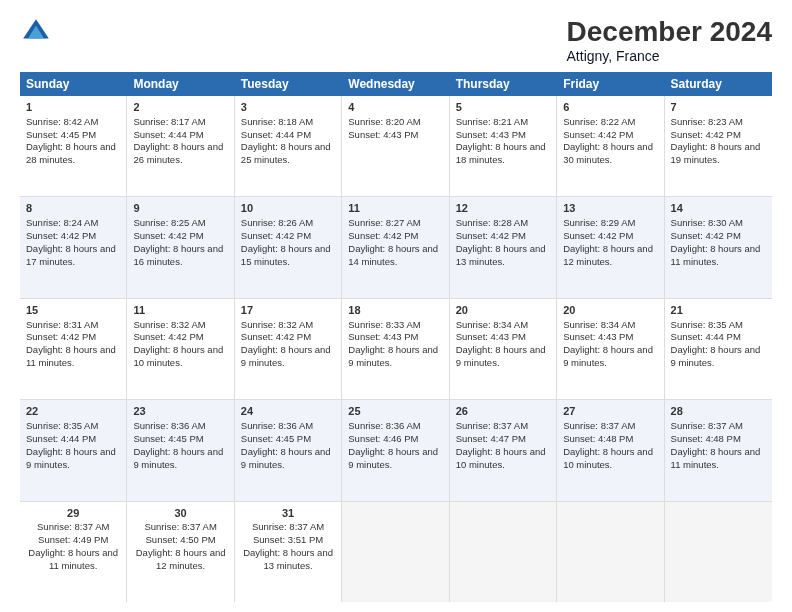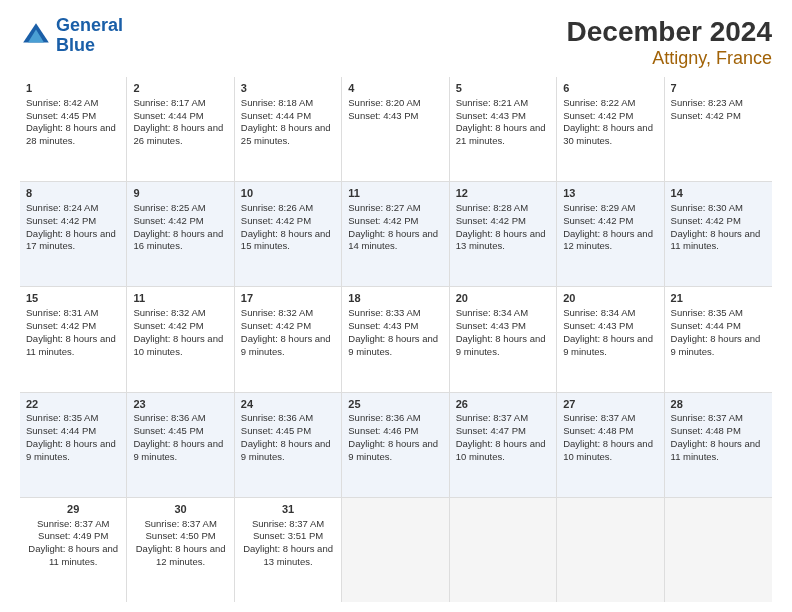--- a/index.html
+++ b/index.html
@@ -35,30 +35,30 @@
       line-height: 1.1;
     }
     .logo-text span {
       color: #1a5fa8;
     }
     .logo-icon {
       width: 32px;
       height: 32px;
     }
     .title-block {
-      text-align: right;
+      text-align: left;
     }
     .main-title {
       font-size: 28px;
       font-weight: bold;
       color: #333;
     }
     .subtitle {
-      font-size: 18px;
-      color: #a16207;
+      font-size: 14px;
+      color: #0f172a;
     }
     .calendar {
       flex: 1;
       display: flex;
       flex-direction: column;
     }
     .cal-header {
       display: grid;
       grid-template-columns: repeat(7, 1fr);
       background: #2b6cb0;
@@ -113,42 +113,48 @@
 </head>
 <body>
 
 <div class="page">
   <div class="header">
     <div class="logo">
       <svg class="logo-icon" viewBox="0 0 40 40">
         <polygon points="20,4 36,28 4,28" fill="#1a5fa8"></polygon>
         <polygon points="20,12 30,28 10,28" fill="#4a9fd4"></polygon>
       </svg>
-      <div class="logo-text">
-        <div><span>General</span></div>
-        <div style="color:#1a5fa8;">Blue</div>
-      </div>
     </div>
     <div class="title-block">
       <div class="main-title">December 2024</div>
       <div class="subtitle">Attigny, France</div>
     </div>
   </div>
 
   <div class="calendar">
+    <div class="cal-header">
+
+    <div class="cal-header-cell">Sunday</div>
+        <div class="cal-header-cell">Monday</div>
+        <div class="cal-header-cell">Tuesday</div>
+        <div class="cal-header-cell">Wednesday</div>
+        <div class="cal-header-cell">Thursday</div>
+        <div class="cal-header-cell">Friday</div>
+        <div class="cal-header-cell">Saturday</div>
+      </div>
     <div class="cal-body">
 
     <div class="cal-row">
           <div class="cal-cell"><span class="day-num">1</span><span>Sunrise: 8:42 AM</span><br><span>Sunset: 4:45 PM</span><br><span>Daylight: 8 hours and 28 minutes.</span></div>
           <div class="cal-cell"><span class="day-num">2</span><span>Sunrise: 8:17 AM</span><br><span>Sunset: 4:44 PM</span><br><span>Daylight: 8 hours and 26 minutes.</span></div>
           <div class="cal-cell"><span class="day-num">3</span><span>Sunrise: 8:18 AM</span><br><span>Sunset: 4:44 PM</span><br><span>Daylight: 8 hours and 25 minutes.</span></div>
           <div class="cal-cell"><span class="day-num">4</span><span>Sunrise: 8:20 AM</span><br><span>Sunset: 4:43 PM</span><br></div>
-          <div class="cal-cell"><span class="day-num">5</span><span>Sunrise: 8:21 AM</span><br><span>Sunset: 4:43 PM</span><br><span>Daylight: 8 hours and 21 minutes.</span></div>
+          <div class="cal-cell"><span class="day-num">5</span><span>Sunrise: 8:21 AM</span><br><span>Sunset: 4:43 PM</span><br><span>Daylight: 8 hours and 18 minutes.</span></div>
           <div class="cal-cell"><span class="day-num">6</span><span>Sunrise: 8:22 AM</span><br><span>Sunset: 4:42 PM</span><br><span>Daylight: 8 hours and 30 minutes.</span></div>
-          <div class="cal-cell"><span class="day-num">7</span><span>Sunrise: 8:23 AM</span><br><span>Sunset: 4:42 PM</span><br></div>
+          <div class="cal-cell"><span class="day-num">7</span><span>Sunrise: 8:23 AM</span><br><span>Sunset: 4:42 PM</span><br><span>Daylight: 8 hours and 19 minutes.</span></div>
         </div>
         <div class="cal-row">
           <div class="cal-cell alt-row"><span class="day-num">8</span><span>Sunrise: 8:24 AM</span><br><span>Sunset: 4:42 PM</span><br><span>Daylight: 8 hours and 17 minutes.</span></div>
           <div class="cal-cell alt-row"><span class="day-num">9</span><span>Sunrise: 8:25 AM</span><br><span>Sunset: 4:42 PM</span><br><span>Daylight: 8 hours and 16 minutes.</span></div>
           <div class="cal-cell alt-row"><span class="day-num">10</span><span>Sunrise: 8:26 AM</span><br><span>Sunset: 4:42 PM</span><br><span>Daylight: 8 hours and 15 minutes.</span></div>
           <div class="cal-cell alt-row"><span class="day-num">11</span><span>Sunrise: 8:27 AM</span><br><span>Sunset: 4:42 PM</span><br><span>Daylight: 8 hours and 14 minutes.</span></div>
           <div class="cal-cell alt-row"><span class="day-num">12</span><span>Sunrise: 8:28 AM</span><br><span>Sunset: 4:42 PM</span><br><span>Daylight: 8 hours and 13 minutes.</span></div>
           <div class="cal-cell alt-row"><span class="day-num">13</span><span>Sunrise: 8:29 AM</span><br><span>Sunset: 4:42 PM</span><br><span>Daylight: 8 hours and 12 minutes.</span></div>
           <div class="cal-cell alt-row"><span class="day-num">14</span><span>Sunrise: 8:30 AM</span><br><span>Sunset: 4:42 PM</span><br><span>Daylight: 8 hours and 11 minutes.</span></div>
         </div>

